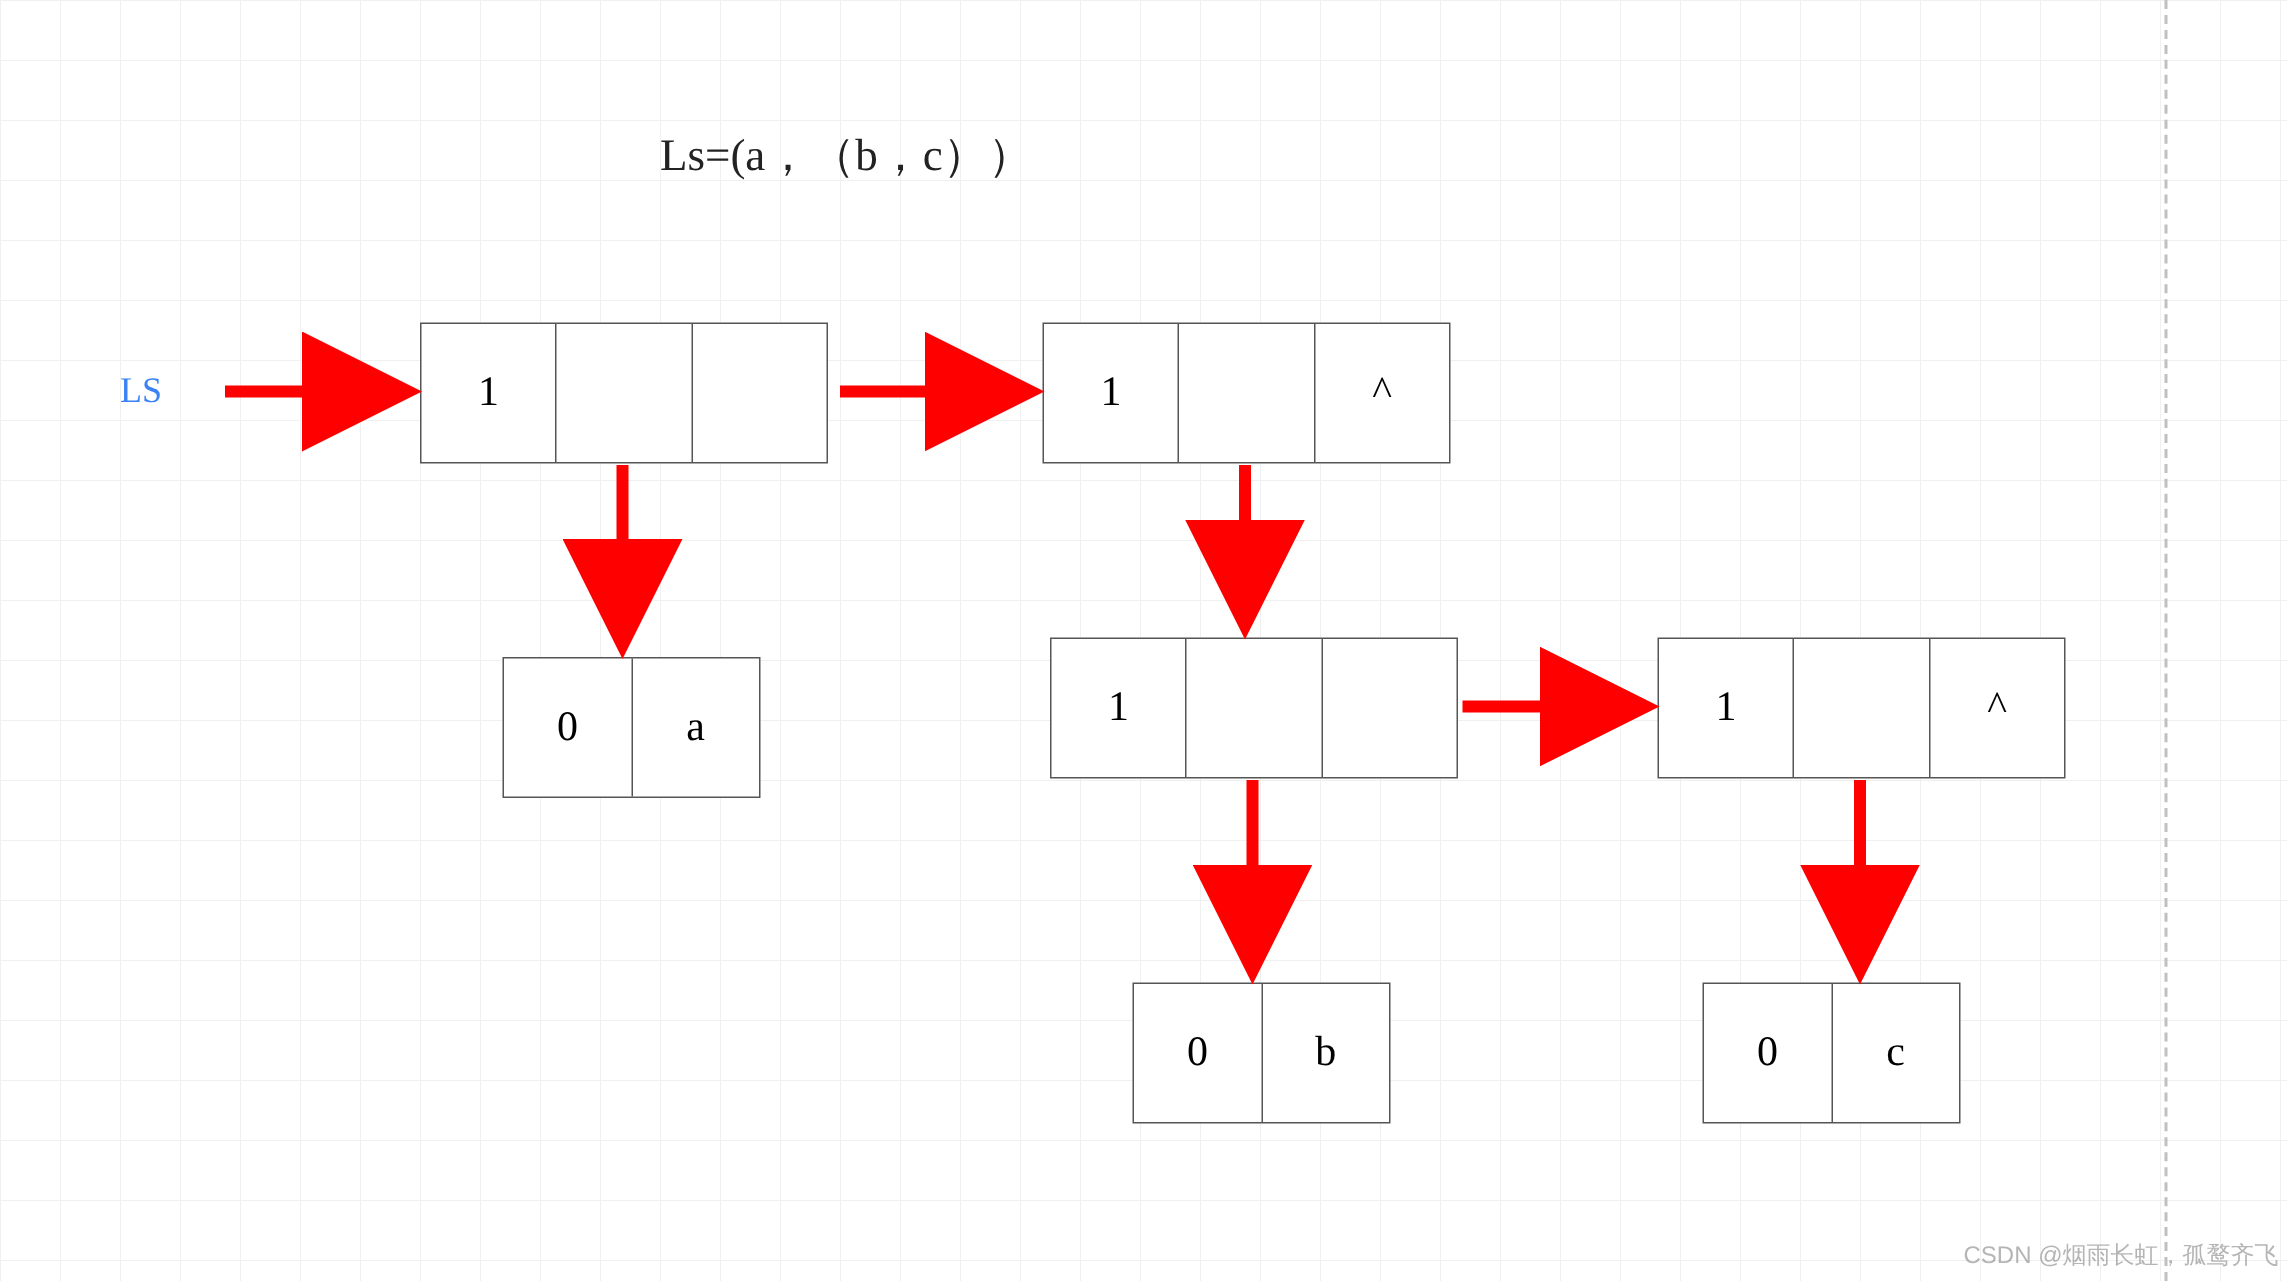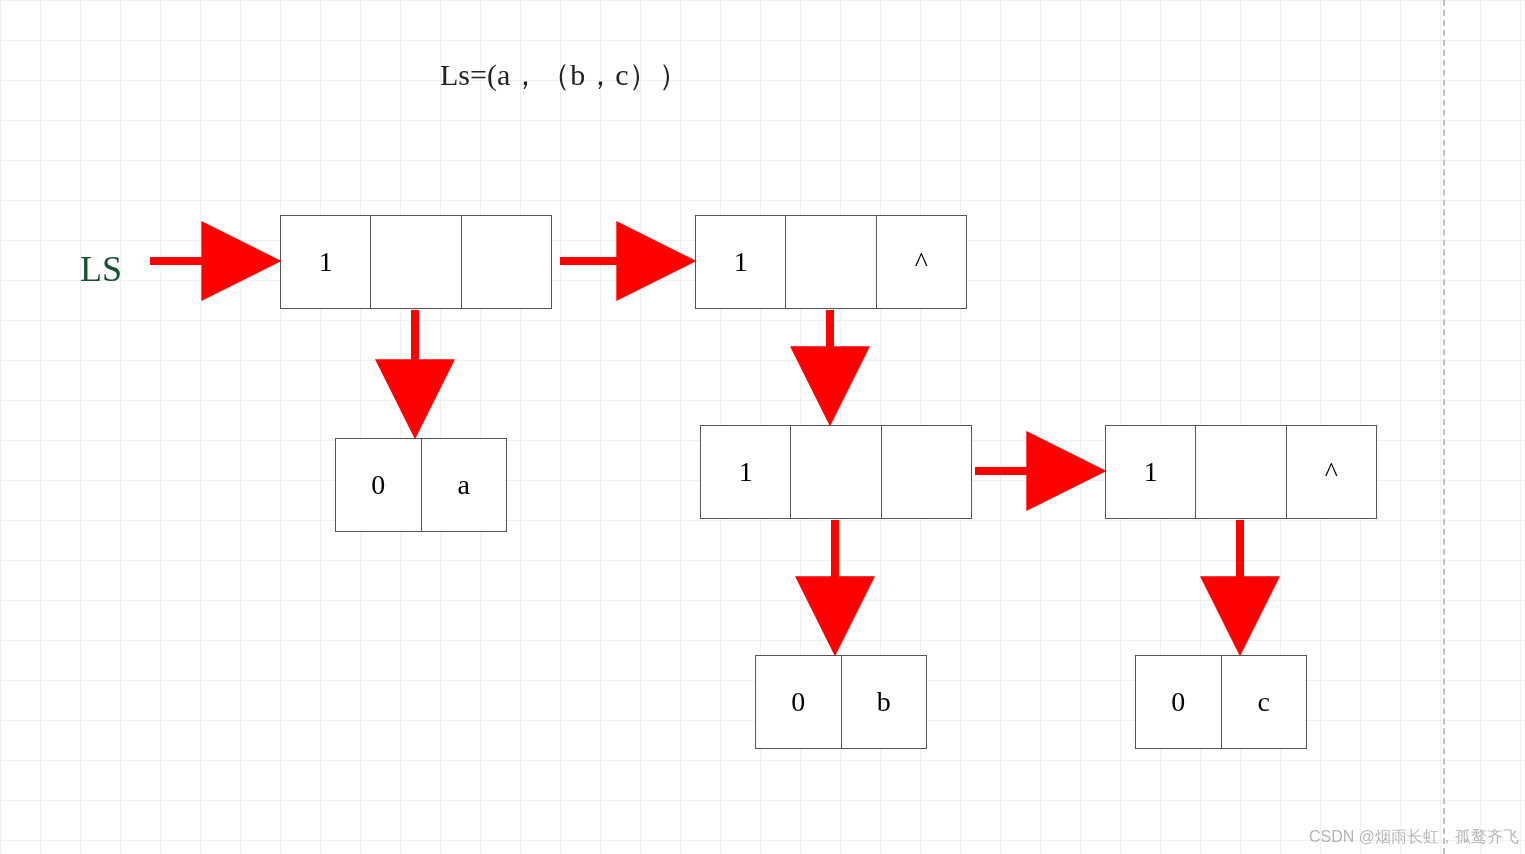--- a/index.html
+++ b/index.html
@@ -24,25 +24,26 @@
     position: absolute;
     top: 0;
     bottom: 0;
     right: 80px;
     border-left: 2px dashed #c0c0c0;
   }
   .title {
     position: absolute;
     font-size: 30px;
     color: #222;
+    margin-top: 28px;
   }
   .label-ls {
     position: absolute;
-    font-size: 36px;
-    color: #14532d;
+    font-size: 24px;
+    color: #3b82f6;
   }
   .watermark {
     position: absolute;
     right: 6px;
     bottom: 6px;
     font-size: 16px;
     color: rgba(120,120,120,0.55);
     font-family: sans-serif;
     text-align: center;
   }

